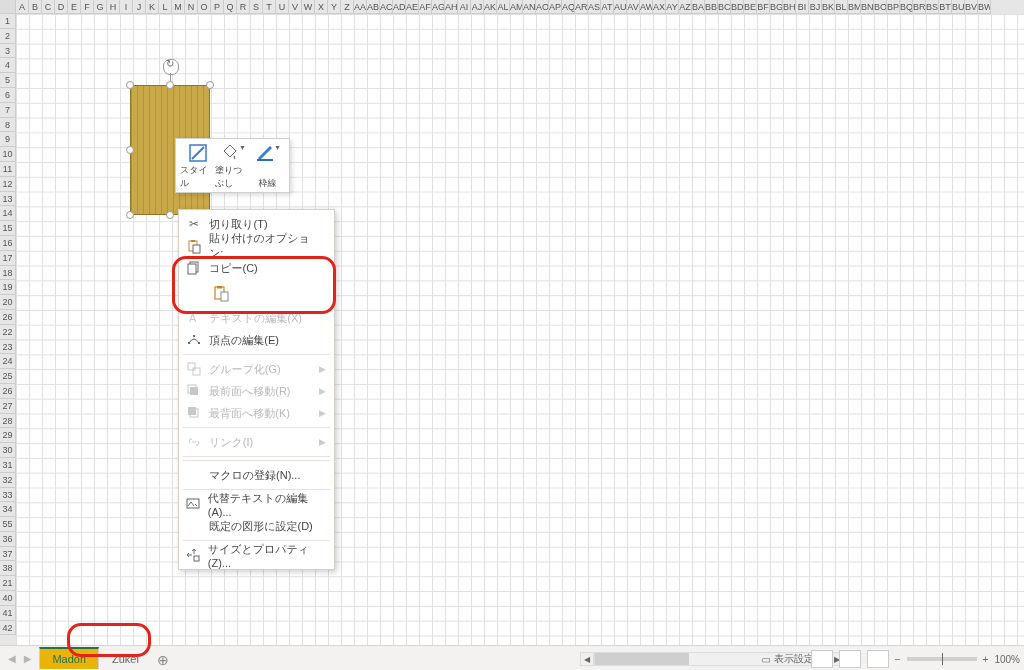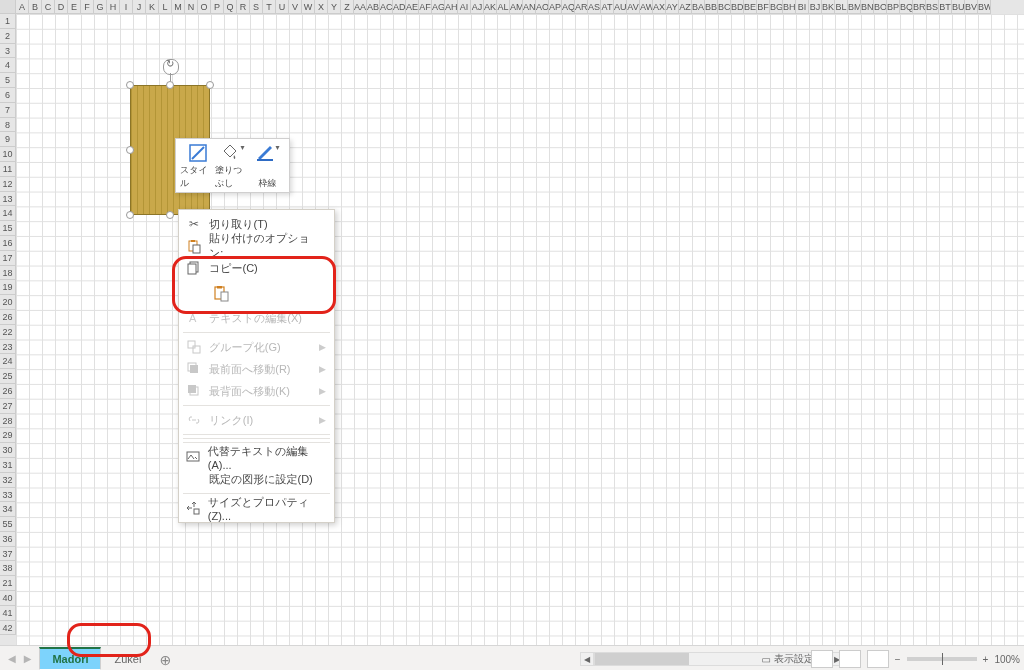--- a/index.html
+++ b/index.html
@@ -38,21 +38,21 @@
 .paste-btn{width:22px;height:22px;border:1px solid transparent;display:flex;align-items:center;justify-content:center;}
 .sep{height:1px;background:#e4e2df;margin:3px 4px;}
 .callout{position:absolute;border:3px solid #e2231a;border-radius:14px;pointer-events:none;}
 .callout-paste{left:172px;top:256px;width:158px;height:52px;}
 .callout-tab{left:67px;top:623px;width:78px;height:28px;}
 .tab-bar{position:absolute;left:0;bottom:0;right:0;height:24px;background:#f3f2f1;border-top:1px solid #d6d6d6;display:flex;align-items:center;}
 .tab-nav{display:flex;align-items:center;padding:0 6px;gap:4px;color:#b5b5b5;font-size:10px;}
 .tab-nav span{padding:0 2px;}
 .tabs{display:flex;align-items:flex-end;height:100%;}
 .tab{height:20px;padding:0 12px;display:flex;align-items:center;font-size:11px;border:1px solid transparent;position:relative;}
-.tab.active{background:#7dd3fc;border:1px solid #cfcfcf;border-bottom:1px solid #fff;color:#217346;border-top:2px solid #217346;font-weight:bold;}
+.tab.active{background:#eab308;border:1px solid #cfcfcf;border-bottom:1px solid #fff;color:#217346;border-top:2px solid #217346;}
 .tab.inactive{color:#666;}
 .new-sheet{width:22px;height:20px;display:flex;align-items:center;justify-content:center;color:#888;font-size:14px;}
 .status-right{position:absolute;right:4px;bottom:2px;display:flex;align-items:center;gap:6px;font-size:10px;color:#666;}
 .view-btn{width:20px;height:16px;border:1px solid #ccc;background:#fff;}
 .zoom-slider{width:70px;height:4px;background:#d0d0d0;position:relative;}
 .zoom-slider::after{content:"";position:absolute;left:50%;top:-4px;width:1px;height:12px;background:#666;}
 .hscroll{position:absolute;right:180px;bottom:4px;left:580px;height:14px;}
 .hscroll-track{position:absolute;left:14px;right:14px;top:0;bottom:0;background:#f0f0f0;border:1px solid #dcdcdc;}
 .hscroll-thumb{position:absolute;left:0;top:0;bottom:0;width:40%;background:#cfcfcf;}
 .hscroll-btn{position:absolute;top:0;width:14px;height:14px;background:#f0f0f0;border:1px solid #dcdcdc;box-sizing:border-box;display:flex;align-items:center;justify-content:center;font-size:8px;color:#666;}
@@ -266,20 +266,31 @@
       </div>
     </div>
     <div class="menu-row disabled">
       <span class="ico">
           <svg width="12" height="12" viewBox="0 0 12 12">
             <text x="1" y="10" font-size="11" fill="#c8c8c8">A</text>
           </svg>
         </span>
       <span>テキストの編集(X)</span>
     </div>
+    <div class="menu-row">
+      <span class="ico">
+          <svg width="14" height="14" viewBox="0 0 14 14">
+            <path d="M2 10 Q7 2 12 10" fill="none" stroke="#666"></path>
+            <rect x="1" y="9" width="2" height="2" fill="#666"></rect>
+            <rect x="11" y="9" width="2" height="2" fill="#666"></rect>
+            <rect x="6" y="2" width="2" height="2" fill="#666"></rect>
+          </svg>
+        </span>
+      <span>頂点の編集(E)</span>
+    </div>
     <div class="sep"></div>
     <div class="menu-row disabled">
       <span class="ico">
           <svg width="14" height="14" viewBox="0 0 14 14">
             <rect x="1" y="1" width="7" height="7" fill="none" stroke="#c8c8c8"></rect>
             <rect x="6" y="6" width="7" height="7" fill="none" stroke="#c8c8c8"></rect>
           </svg>
         </span>
       <span>グループ化(G)</span>
       <span class="arrow">▶</span>
@@ -309,20 +320,24 @@
       <span class="ico">
           <svg width="14" height="14" viewBox="0 0 14 14">
             <path d="M3 8 a3 3 0 0 1 0-4 l2 0 M11 6 a3 3 0 0 1 0 4 l-2 0 M5 7 l4 0" fill="none" stroke="#c8c8c8"></path>
           </svg>
         </span>
       <span>リンク(I)</span>
       <span class="arrow">▶</span>
     </div>
     <div class="sep"></div>
     <div class="sep"></div>
+    <div class="menu-row">
+      <span class="ico"></span>
+      <span>マクロの登録(N)...</span>
+    </div>
     <div class="sep"></div>
     <div class="menu-row">
       <span class="ico">
           <svg width="14" height="14" viewBox="0 0 14 14">
             <rect x="1" y="2" width="12" height="9" fill="none" stroke="#666"></rect>
             <path d="M2 9 L5 5 L8 9 M9 7 L11 9" fill="none" stroke="#666"></path>
           </svg>
         </span>
       <span>代替テキストの編集(A)...</span>
     </div>

